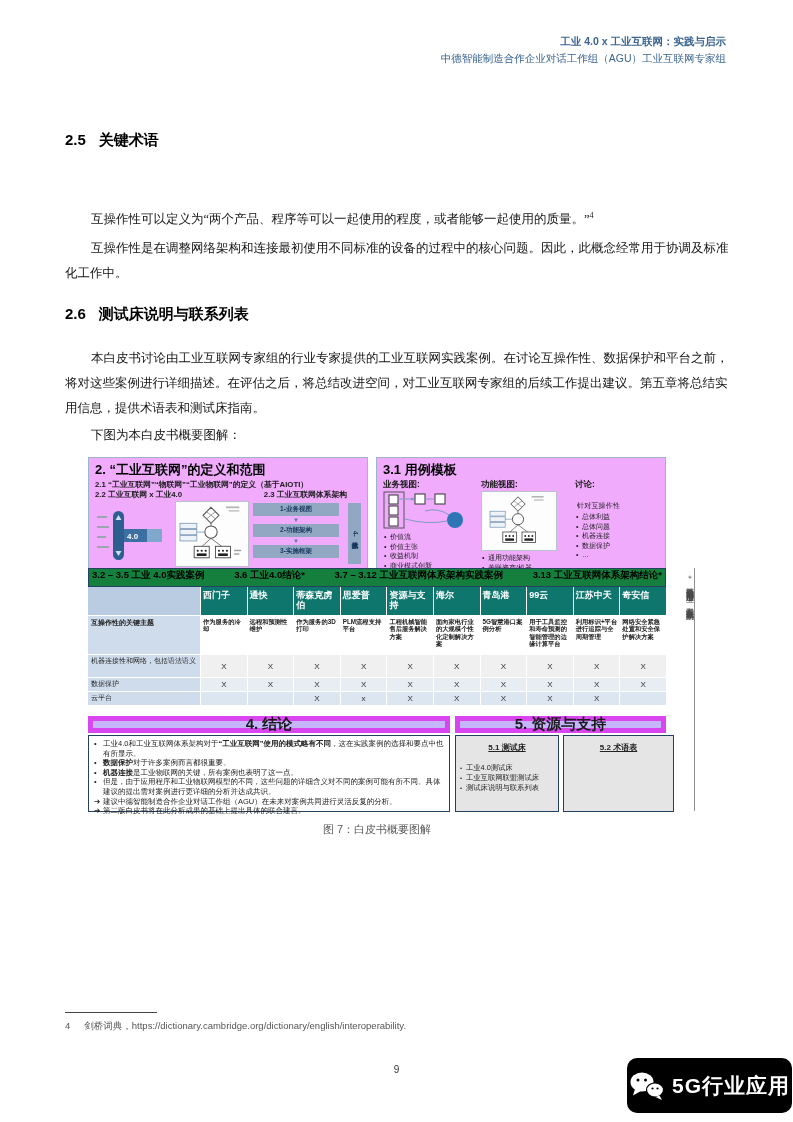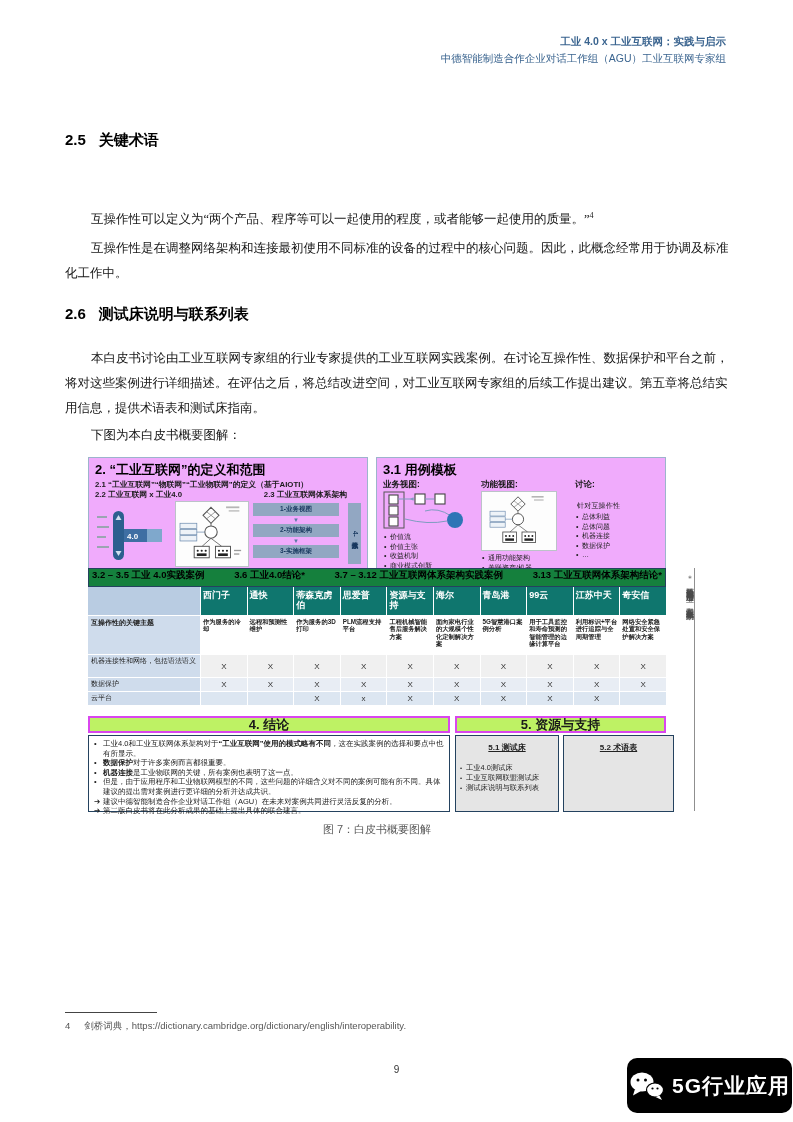--- a/index.html
+++ b/index.html
@@ -64,22 +64,22 @@
   .m-topics .m-cell{height:38px;}
   .lab-bg{background:#cfdcec;}
   .topic-label{font-size:7px;font-weight:bold;line-height:8.5px;padding:3px;color:#222;}
   .topic-cell{background:#fff;font-size:6.3px;font-weight:bold;line-height:7.3px;padding:2px;color:#222;}
   .m-data .lab-bg{font-size:7px;line-height:8.5px;padding:2px 3px;color:#222;}
   .m-data .x-cell{display:flex;align-items:center;justify-content:center;font-size:8px;color:#333;}
   .r0 .m-cell{height:22px;} .r0 .x-cell{background:#f0f0f0;}
   .r1 .m-cell{height:13px;} .r1 .x-cell{background:#e8edf4;}
   .r2 .m-cell{height:13px;} .r2 .x-cell{background:#dce6f1;}
   
-  .bh{position:absolute;top:261px;height:17px;box-sizing:border-box;border:2px solid #d946ef;
-      display:flex;align-items:center;justify-content:center;font-weight:bold;font-size:13px;background:#bef264;}
+  .bh{position:absolute;top:261px;height:17px;box-sizing:border-box;border:5px solid #d946ef;
+      display:flex;align-items:center;justify-content:center;font-weight:bold;font-size:15px;background:#c4b5fd;}
   .bh4{left:0;width:362px;} .bh5{left:367px;width:211px;}
   .cbox{position:absolute;left:0;top:280px;width:362px;height:77px;box-sizing:border-box;
         border:1px solid #24425f;padding:3px 5px;background:#fff;}
   .c-line{display:flex;font-size:7.5px;line-height:9.6px;color:#222;}
   .c-marker{width:9px;flex:none;}
   .sbox{position:absolute;top:280px;height:77px;box-sizing:border-box;border:1px solid #24425f;background:#e5e5e5;padding:3px 4px;}
   .tb{left:367px;width:104px;} .gl{left:475px;width:111px;}
   .s-title{text-align:center;font-size:8px;font-weight:bold;text-decoration:underline;margin-top:3px;color:#222;}
   .rs-list{margin-top:10px;}
   .rs-li{font-size:7.3px;line-height:10px;color:#222;padding-left:6px;position:relative;}

